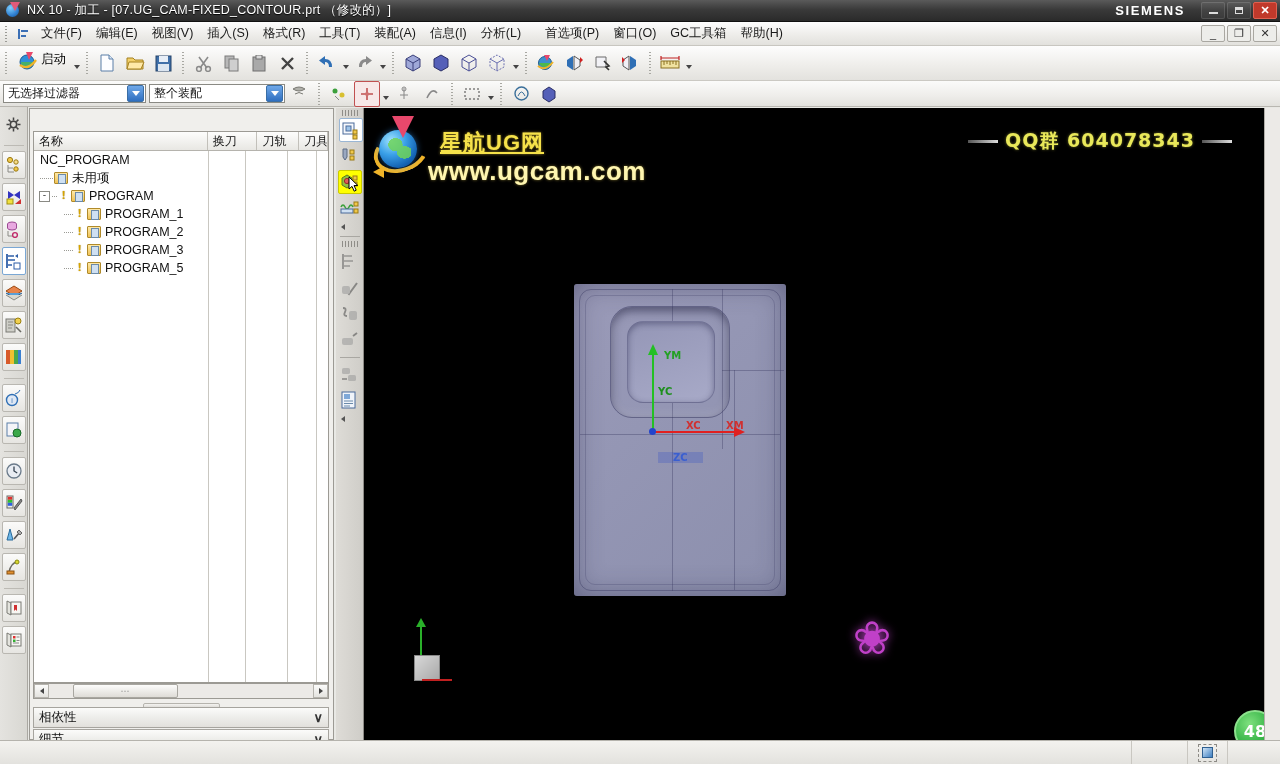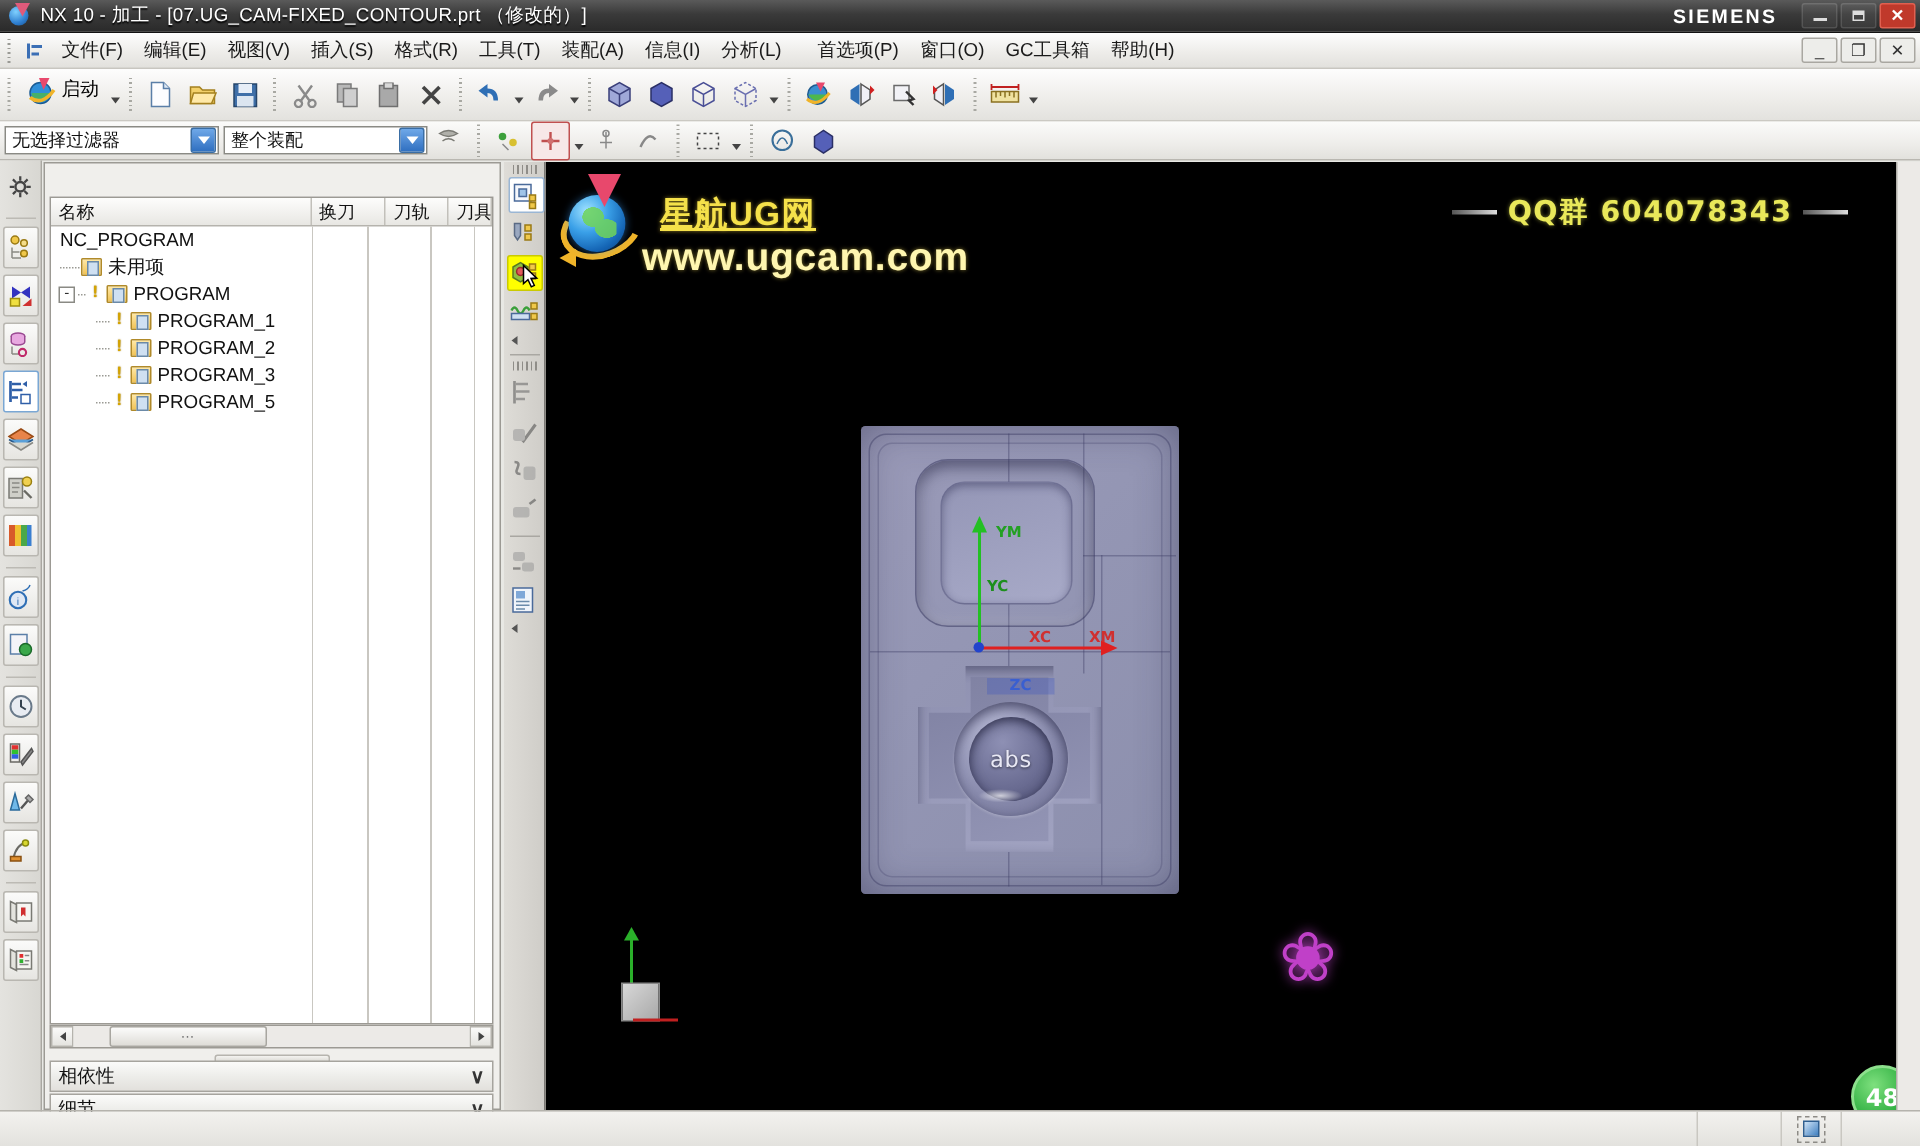--- a/index.html
+++ b/index.html
@@ -969,30 +969,20 @@
       <div class="mdl-edge"></div>
       <div class="mdl-edge2"></div>
       <div class="mdl-line" style="left:98px;top:5px;width:1px;height:302px;"></div>
       <div class="mdl-line" style="left:148px;top:5px;width:1px;height:160px;"></div>
       <div class="mdl-line" style="left:148px;top:86px;width:62px;height:1px;"></div>
       <div class="mdl-line" style="left:6px;top:150px;width:200px;height:1px;"></div>
       <div class="mdl-line" style="left:160px;top:86px;width:1px;height:220px;"></div>
       <div class="pocket">
         <div class="pocket-in"></div>
       </div>
-      <div class="cross">
-        <div class="cross-body"></div>
-        <div class="cross-body2"></div>
-        <div class="knob-outer">
-          <div class="knob-inner">
-            <span class="knob-label">abs</span>
-          </div>
-          <div class="knob-gloss"></div>
-        </div>
-      </div>
     </div>
 
     <div class="triad" style="left:288px;top:238px">
       <div class="ax-z"></div>
       <div class="ax-z-head"></div>
       <div class="ax-x"></div>
       <div class="ax-x-head"></div>
       <div class="ax-origin"></div>
       <div class="lbl yc">YM</div>
       <div class="lbl yc2">YC</div>

